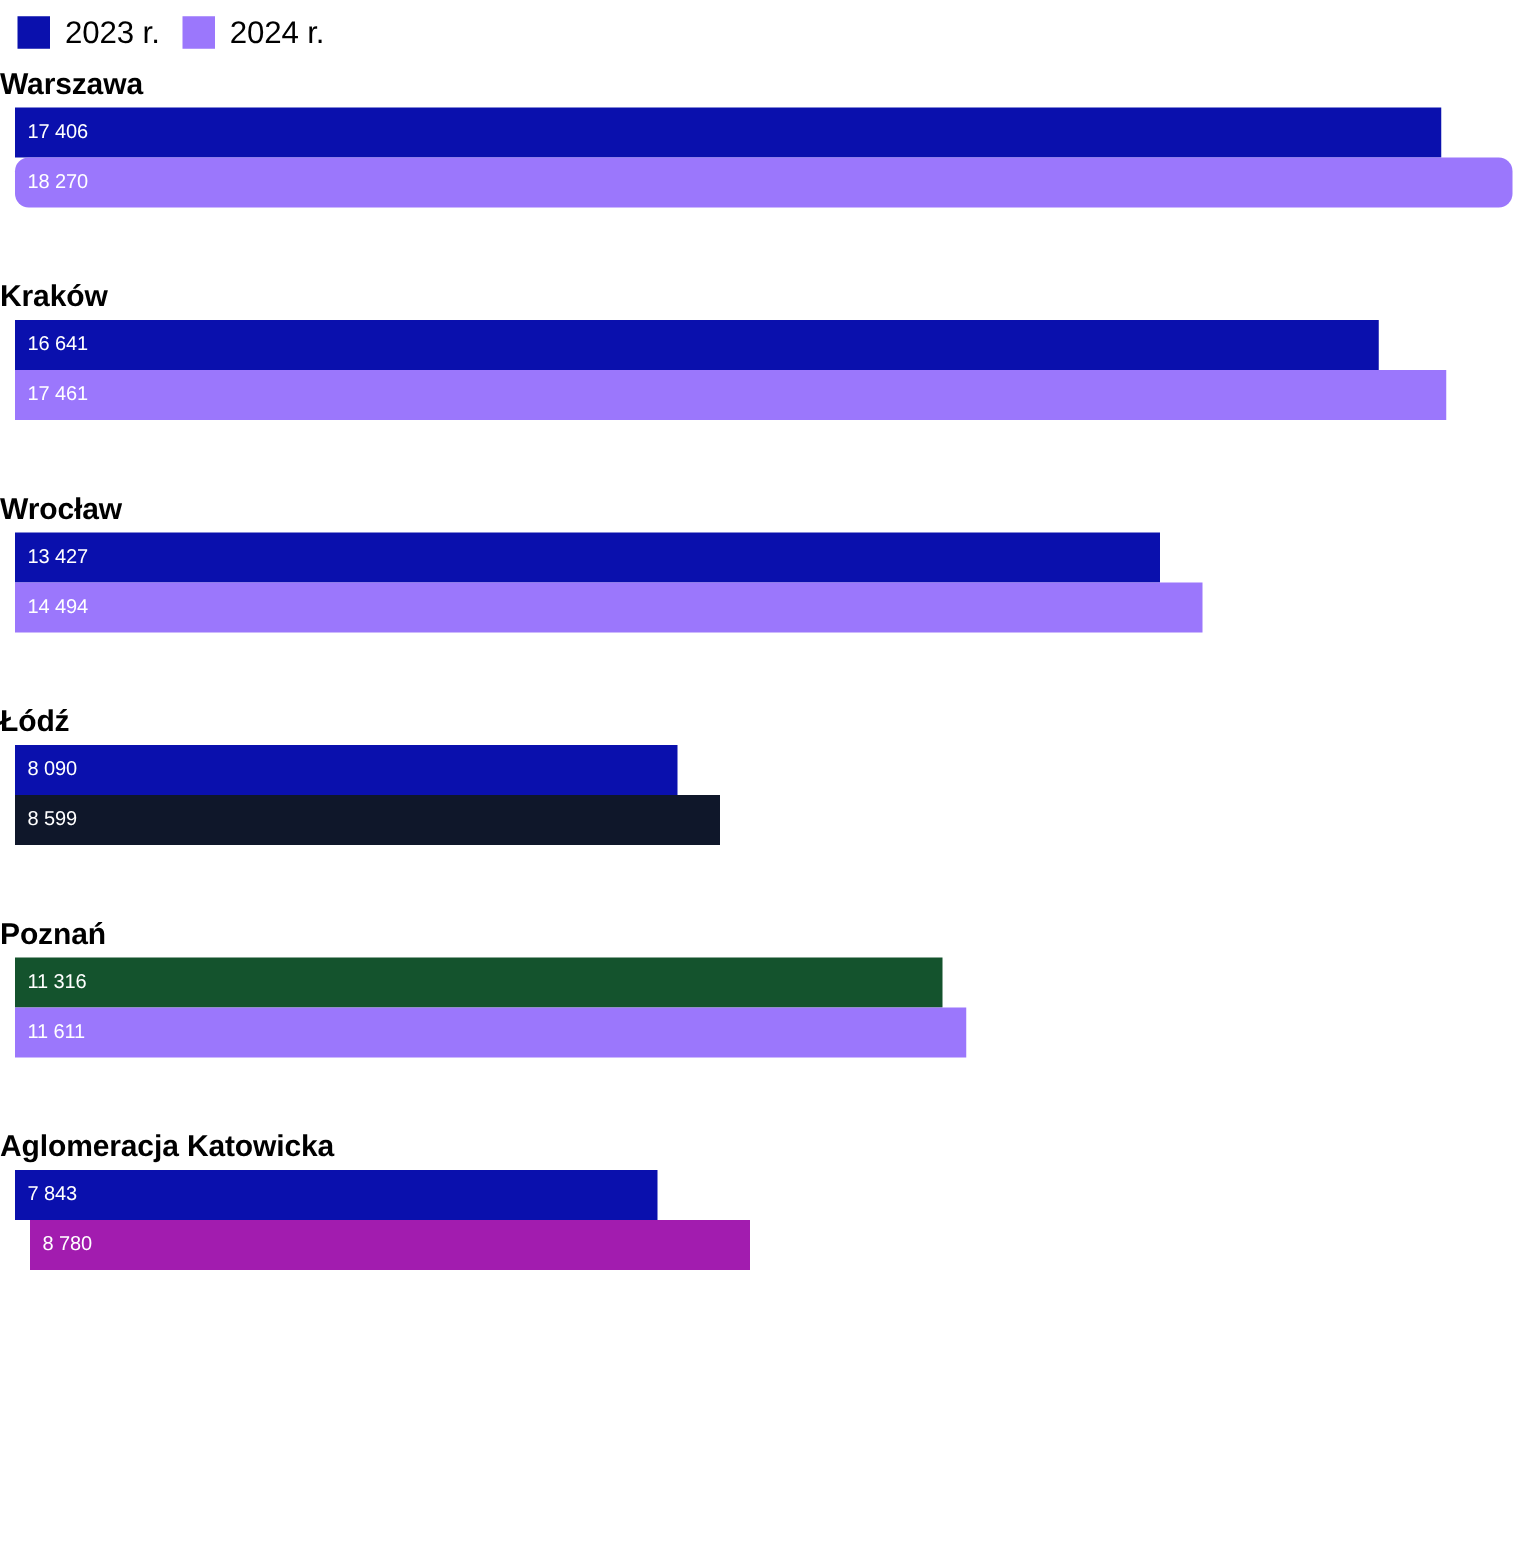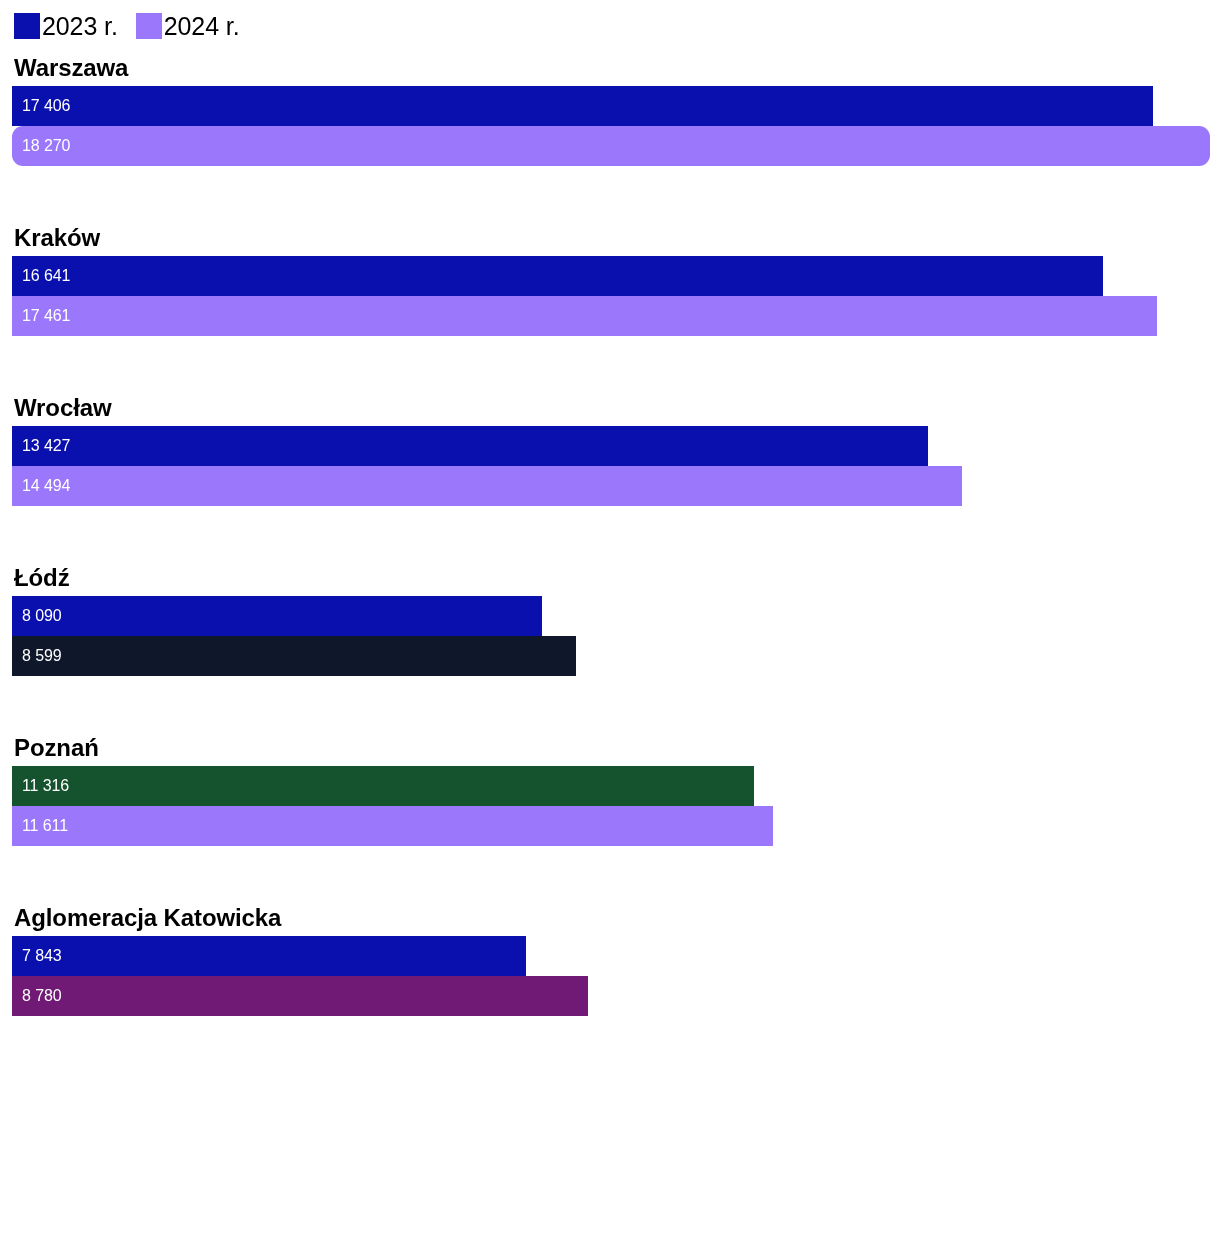--- a/index.html
+++ b/index.html
@@ -28,21 +28,21 @@
     display: flex;
     align-items: center;
     gap: 18px;
     padding: 16px 0 0 14px;
     height: 36px;
     box-sizing: border-box;
   }
   .legend-item {
     display: flex;
     align-items: center;
-    gap: 2px;
+    gap: 12px;
   }
   .legend-swatch {
     width: 26px;
     height: 26px;
     display: block;
     flex: 0 0 auto;
   }
   .legend-label {
     font-size: 25px;
     color: #000000;
@@ -58,21 +58,20 @@
   }
   .group {
     position: relative;
     height: 170px;
     box-sizing: border-box;
   }
   .group-title {
     font-size: 24px;
     font-weight: bold;
     color: #000000;
-    padding-left: 14px;
     line-height: 1;
     height: 36px;
     display: flex;
     align-items: center;
     letter-spacing: -0.1px;
     white-space: nowrap;
   }
   .bars {
     position: relative;
     padding-left: 12px;
@@ -192,21 +191,21 @@
       </div>
       <div class="group">
         <div class="group-title">Aglomeracja Katowicka</div>
         <div class="bars">
           <div class="bar-row">
             <div class="bar" style="width: 514.281px; background: rgb(10, 16, 173);">
               <span class="bar-value">7 843</span>
             </div>
           </div>
           <div class="bar-row">
-            <div class="bar" style="width: 575.722px; background: #701a75;">
+            <div class="bar" style="width: 575.722px; background: #a21caf; margin-left: 12px;">
               <span class="bar-value">8 780</span>
             </div>
           </div>
         </div>
       </div>
     </div>
 
 </div>
 
 </body></html>

